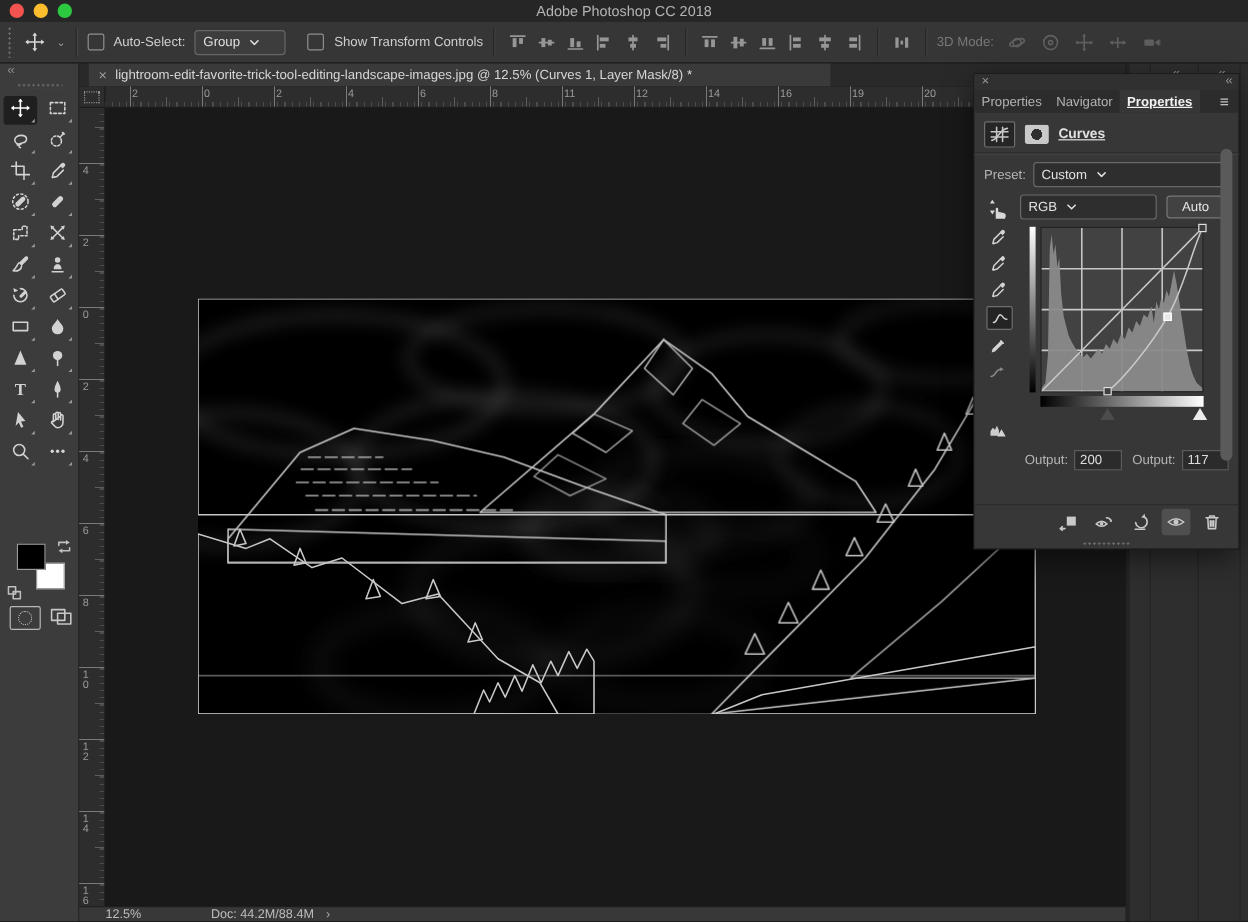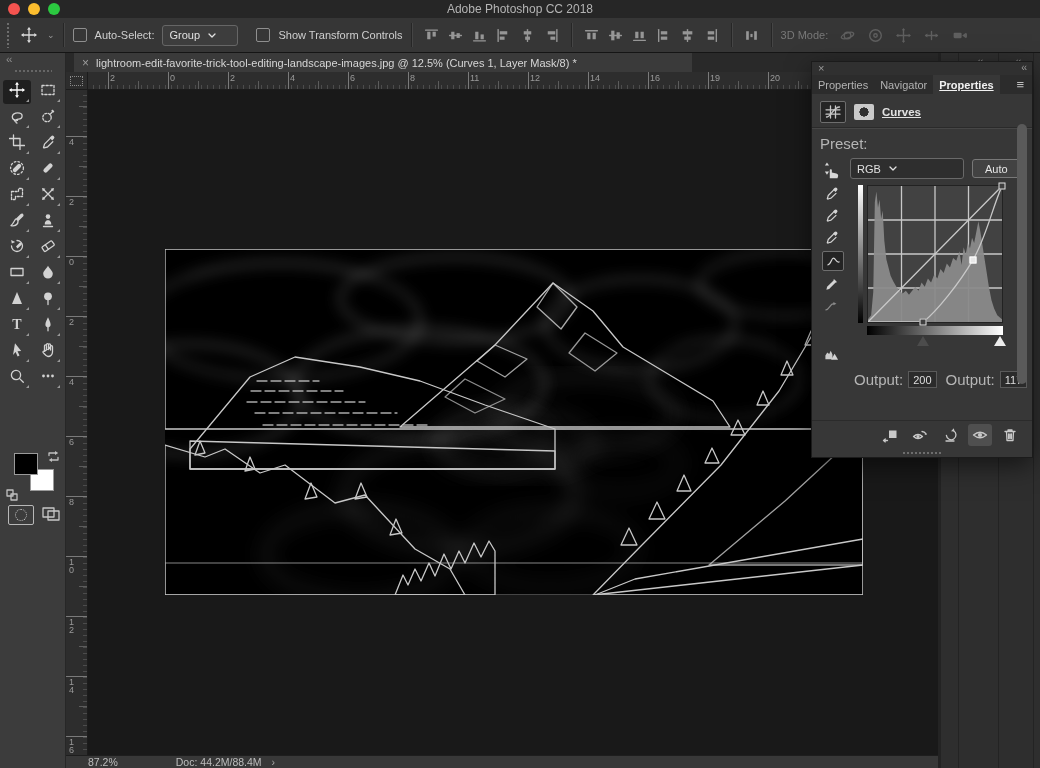--- a/index.html
+++ b/index.html
@@ -98,21 +98,21 @@
   .p-menu{margin-left:auto;color:#c0c0c0;font-size:13px;display:flex;align-items:center;padding:0 8px;cursor:pointer;}
   .p-body{position:absolute;left:0;top:32px;width:100%;box-sizing:border-box;padding:5px 8px 0 8px;}
   .adj-head{display:flex;align-items:center;gap:8px;height:26px;}
   .curves-btn{width:24px;height:20px;background:#252525;border:1px solid #6e6e6e;border-radius:2px;display:flex;align-items:center;justify-content:center;}
   .curves-btn svg{width:16px;height:14px;}
   .mask-chip{width:20px;height:16px;border-radius:2px;background:#c9c9c9;
              background-image:radial-gradient(circle at 50% 50%,#2e2e2e 0 4.5px,#c9c9c9 4.6px);}
   .adj-title{font-size:11.5px;font-weight:bold;color:#e2e2e2;text-decoration:underline;}
   .p-div{height:1px;background:#2a2a2a;border-bottom:1px solid #464646;margin:2px -8px 6px -8px;}
   .prow{display:flex;align-items:center;margin-bottom:6px;}
-  .plbl{font-size:15px;color:#b5b5b5;margin-right:6px;}
+  .plbl{font-size:11px;color:#b5b5b5;margin-right:6px;}
   .psel{background:#2e2e2e;border-color:#696969;}
   .auto-btn{height:19px;background:#424242;border:1px solid #787878;border-radius:3px;color:#e6e6e6;
             font-size:11px;font-family:"Liberation Sans",sans-serif;padding:0 12px;margin-left:8px;cursor:pointer;}
   .tat{width:22px;height:18px;color:#d8d8d8;margin-right:8px;}
   .graph-row{display:flex;margin-top:2px;}
   .tool-col{width:30px;display:flex;flex-direction:column;align-items:flex-start;gap:5px;padding-left:2px;}
   .tc-ico{width:18px;height:17px;color:#d4d4d4;display:flex;align-items:center;justify-content:center;}
   .tc-ico svg{width:15px;height:15px;}
   .tc-btn{width:22px;height:20px;background:#242424;border:1px solid #6e6e6e;border-radius:2px;box-sizing:border-box;}
   .tc-dim{color:#8a8a8a;}
@@ -605,21 +605,21 @@
         <path d="M230 346l8-20 5 10 7-16 6 12 8-18 6 13 9-22 7 15 8-18 6 12 9-20 7 14 8-16 6 10 V346 Z" fill="#050404" stroke="none"></path>
         <path d="M30 206l5-14 5 12z M80 222l5-14 5 12z M140 250l6-16 6 14z M190 250l6-16 6 14z M225 286l6-16 6 14z" fill="#0c0a08" stroke="none"></path>
         <rect x="0" y="314" width="698" height="32" fill="#000" opacity=".45" stroke="none"></rect>
       </svg>
     </div>
   </div>
 
   <div class="docedge"></div>
 
   <div class="statusbar">
-    <span class="zoomf">87.2%</span>
+    <span class="zoomf">12.5%</span>
     <span class="docf">Doc: 44.2M/88.4M</span>
     <span class="sb-chev">›</span>
   </div>
 
   <div class="rightdock">
     <div class="rd-line" style="left:17px;"></div>
     <div class="rd-line" style="left:57px;"></div>
     <div class="rd-line" style="left:92px;"></div>
     <div class="rd-col" style="left:36px;">‹‹</div>
     <div class="rd-col" style="left:74px;">‹‹</div>
@@ -643,20 +643,26 @@
               <path d="M1 4.8h14M1 9.2h14M5.5 1v12M10.5 1v12" stroke="#9a9a9a" stroke-width=".8"></path>
               <path d="M1.5 12C6 12 8.5 2 14.5 2" stroke="#ececec" stroke-width="1.4"></path>
             </svg>
         </div>
         <div class="mask-chip"></div>
         <span class="adj-title">Curves</span>
       </div>
       <div class="p-div"></div>
       <div class="prow">
         <span class="plbl">Preset:</span>
+        <div class="select psel" style="flex:1;">
+          <span>Custom</span>
+          <svg viewBox="0 0 8 5">
+              <path d="M1 1l3 3 3-3" stroke="#c0c0c0" fill="none" stroke-width="1.2"></path>
+            </svg>
+        </div>
       </div>
       <div class="prow">
         <span class="tat">
           <svg viewBox="0 0 18 16">
               <path class="f" d="M8 15V8.4c0-1.2 1.7-1.2 1.7 0v1.8l3.7.9c1.1.3 1.7 1.1 1.4 2.3l-.5 1.6z"></path>
               <path class="f" d="M4 4.6L5.7 2 7.4 4.6z"></path>
               <path class="f" d="M4 9.4L5.7 12 7.4 9.4z"></path>
             </svg>
         </span>
         <div class="select psel" style="width:100px;">

